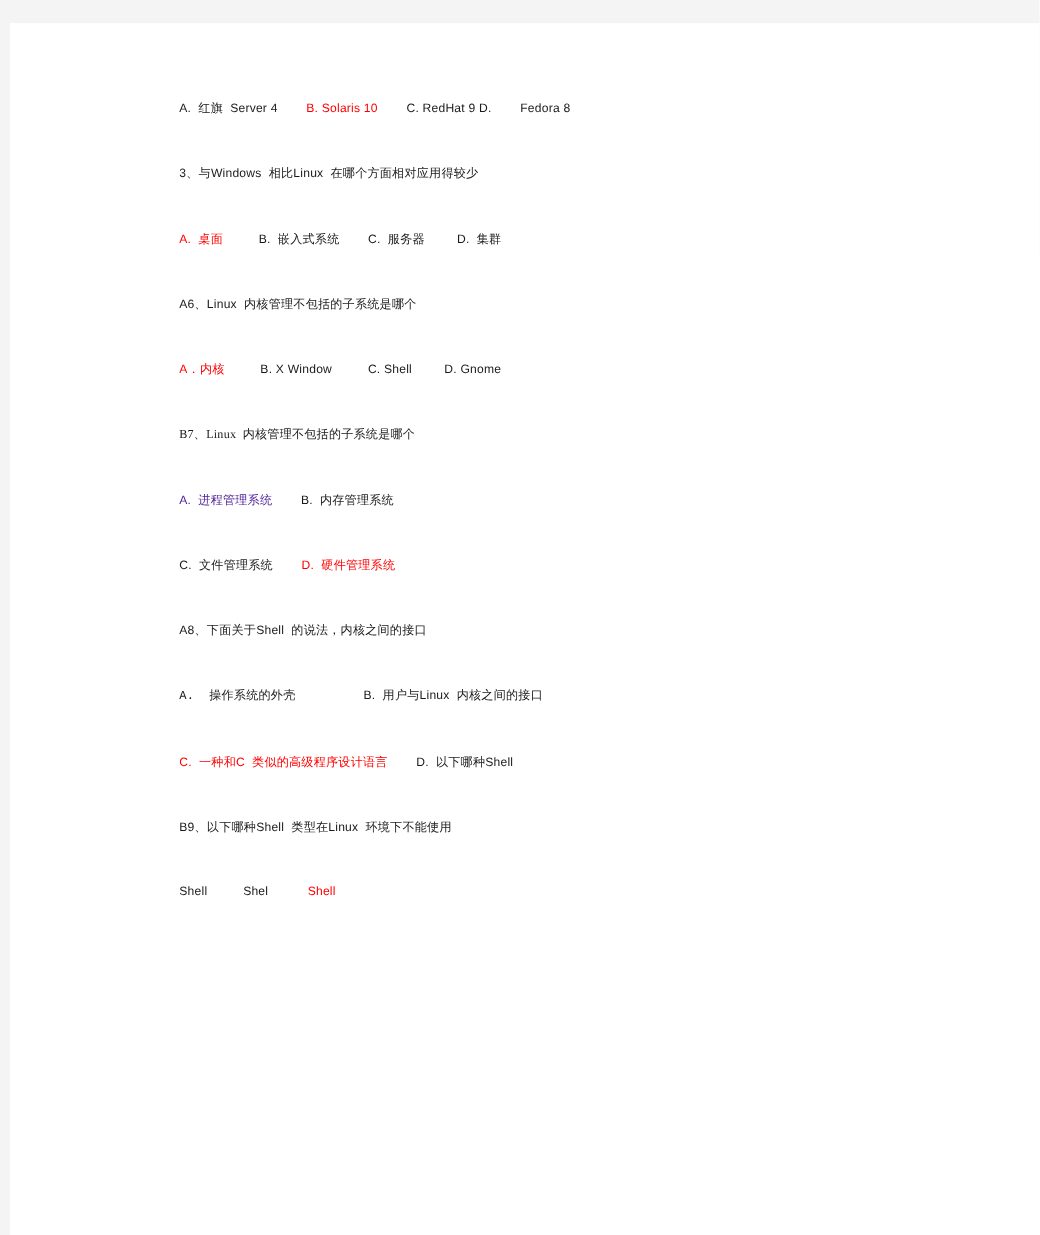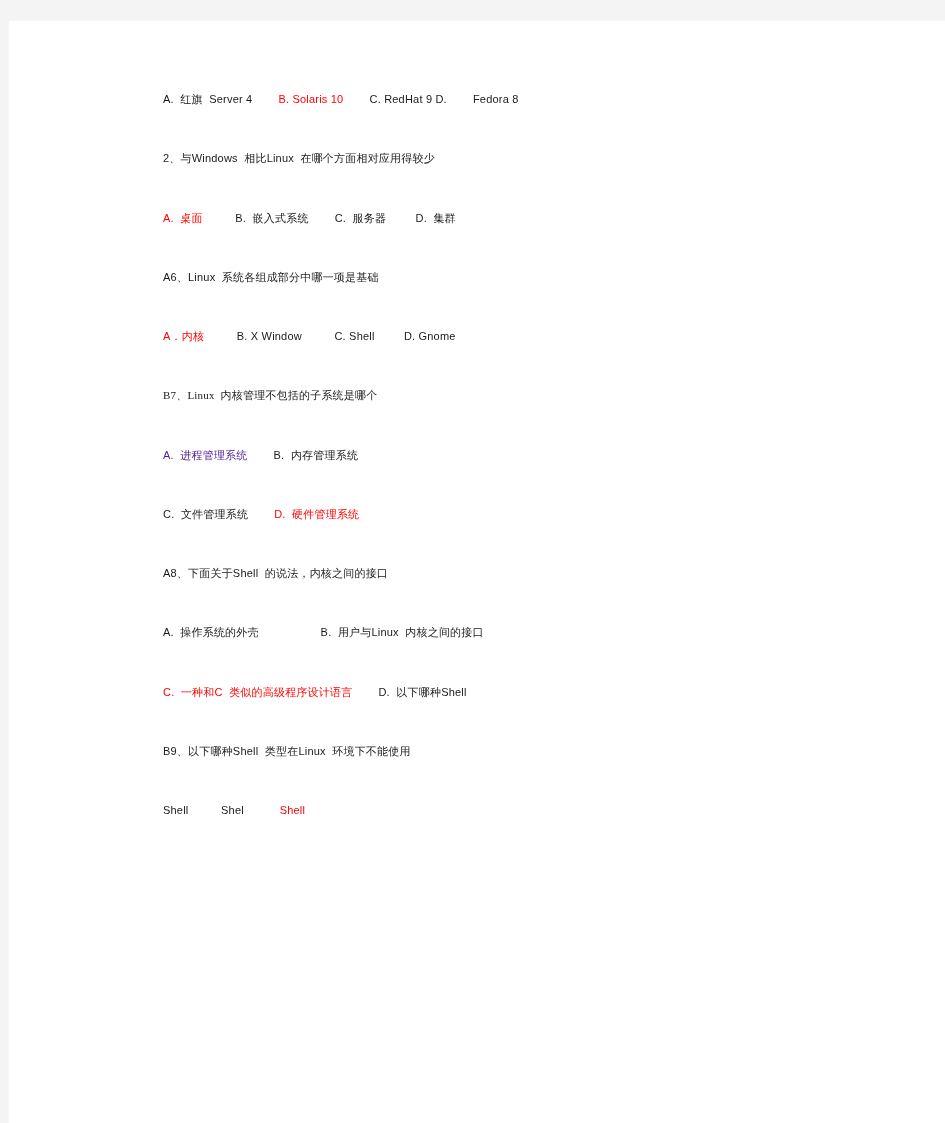--- a/index.html
+++ b/index.html
@@ -55,26 +55,26 @@
   .run.black {
     color: #1a1a1a;
   }
 </style>
 </head>
 <body style="background: rgb(244, 244, 244);">
 
 <div id="page-sheet" style="background: rgb(255, 255, 255);">
   <div id="doc-body">
       <div class="doc-line"><span class="run black" style="color: rgb(26, 26, 26);">A.  红旗  Server 4</span><span class="run black" style="color: rgb(26, 26, 26);">        </span><span class="run red" style="color: rgb(255, 0, 0);">B. Solaris 10</span><span class="run black" style="color: rgb(26, 26, 26);">        </span><span class="run black" style="color: rgb(26, 26, 26);">C. RedHat 9 D.        Fedora 8</span></div>
-      <div class="doc-line"><span class="run black" style="color: rgb(26, 26, 26);">2、与Windows  相比Linux  在哪个方面相对应用得较少</span></div>
+      <div class="doc-line"><span class="run black" style="color: rgb(26, 26, 26);">3、与Windows  相比Linux  在哪个方面相对应用得较少</span></div>
       <div class="doc-line"><span class="run red" style="color: rgb(255, 0, 0);">A.  桌面</span><span class="run black" style="color: rgb(26, 26, 26);">          </span><span class="run black" style="color: rgb(26, 26, 26);">B.  嵌入式系统</span><span class="run black" style="color: rgb(26, 26, 26);">        </span><span class="run black" style="color: rgb(26, 26, 26);">C.  服务器</span><span class="run black" style="color: rgb(26, 26, 26);">         </span><span class="run black" style="color: rgb(26, 26, 26);">D.  集群</span></div>
-      <div class="doc-line"><span class="run black" style="color: rgb(26, 26, 26);">A6、Linux  系统各组成部分中哪一项是基础</span></div>
+      <div class="doc-line"><span class="run black" style="color: rgb(26, 26, 26);">A6、Linux  内核管理不包括的子系统是哪个</span></div>
       <div class="doc-line"><span class="run red" style="color: rgb(255, 0, 0);">A．内核</span><span class="run black" style="color: rgb(26, 26, 26);">          </span><span class="run black" style="color: rgb(26, 26, 26);">B. X Window</span><span class="run black" style="color: rgb(26, 26, 26);">          </span><span class="run black" style="color: rgb(26, 26, 26);">C. Shell</span><span class="run black" style="color: rgb(26, 26, 26);">         </span><span class="run black" style="color: rgb(26, 26, 26);">D. Gnome</span></div>
       <div class="doc-line"><span class="run black" style="color: rgb(26, 26, 26); font-family: Liberation Serif, serif;">B7、Linux  内核管理不包括的子系统是哪个</span></div>
       <div class="doc-line"><span class="run black" style="color: #4c1d95;">A.  进程管理系统</span><span class="run black" style="color: rgb(26, 26, 26);">        </span><span class="run black" style="color: rgb(26, 26, 26);">B.  内存管理系统</span></div>
       <div class="doc-line"><span class="run black" style="color: rgb(26, 26, 26);">C.  文件管理系统</span><span class="run black" style="color: rgb(26, 26, 26);">        </span><span class="run red" style="color: rgb(255, 0, 0);">D.  硬件管理系统</span></div>
       <div class="doc-line"><span class="run black" style="color: rgb(26, 26, 26);">A8、下面关于Shell  的说法，内核之间的接口</span></div>
-      <div class="doc-line"><span class="run black" style="color: rgb(26, 26, 26);">A.  操作系统的外壳</span><span class="run black" style="color: rgb(26, 26, 26);">                   </span><span class="run black" style="color: rgb(26, 26, 26);">B.  用户与Linux  内核之间的接口</span></div>
+      <div class="doc-line"><span class="run black" style="color: rgb(26, 26, 26); font-family: Liberation Mono, monospace;">A.  操作系统的外壳</span><span class="run black" style="color: rgb(26, 26, 26);">                   </span><span class="run black" style="color: rgb(26, 26, 26);">B.  用户与Linux  内核之间的接口</span></div>
       <div class="doc-line"><span class="run red" style="color: rgb(255, 0, 0);">C.  一种和C  类似的高级程序设计语言</span><span class="run black" style="color: rgb(26, 26, 26);">        </span><span class="run black" style="color: rgb(26, 26, 26);">D.  以下哪种Shell</span></div>
       <div class="doc-line"><span class="run black" style="color: rgb(26, 26, 26);">B9、以下哪种Shell  类型在Linux  环境下不能使用</span></div>
       <div class="doc-line"><span class="run black" style="color: rgb(26, 26, 26);">Shell</span><span class="run black" style="color: rgb(26, 26, 26);">          </span><span class="run black" style="color: rgb(26, 26, 26);">Shel</span><span class="run black" style="color: rgb(26, 26, 26);">           </span><span class="run red" style="color: rgb(255, 0, 0);">Shell</span></div>
     </div>
 </div>
 
 </body></html>

